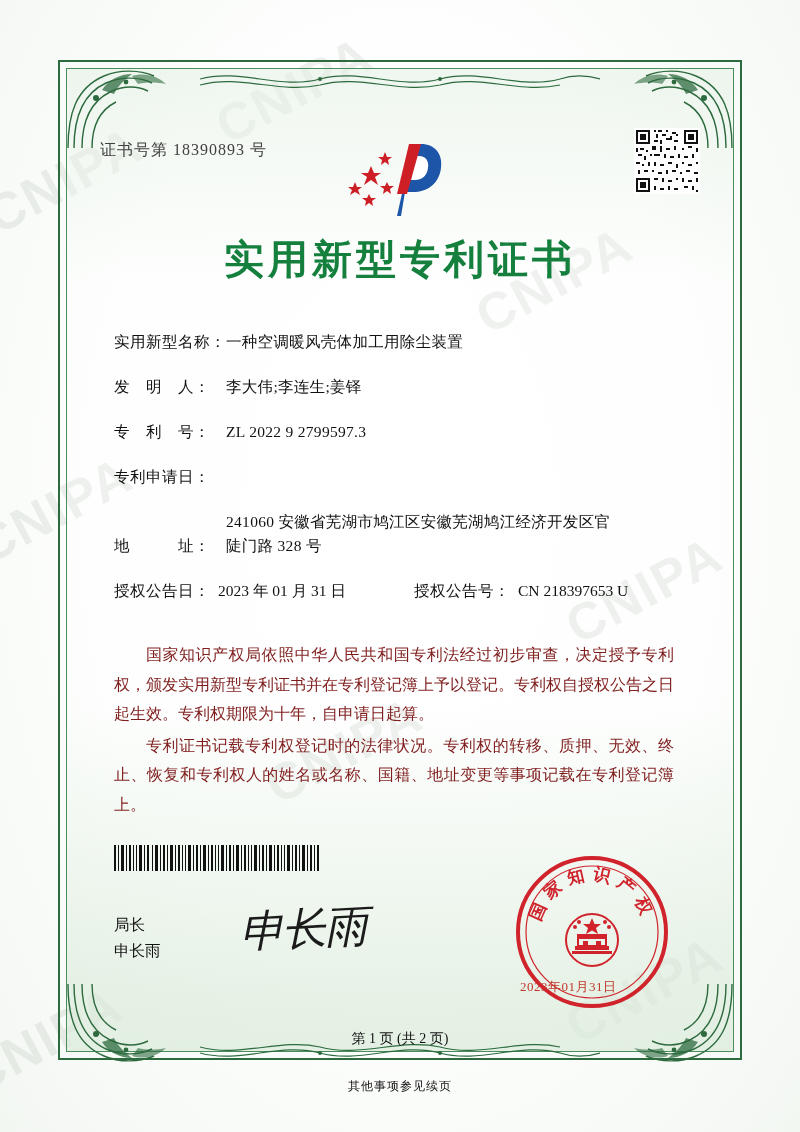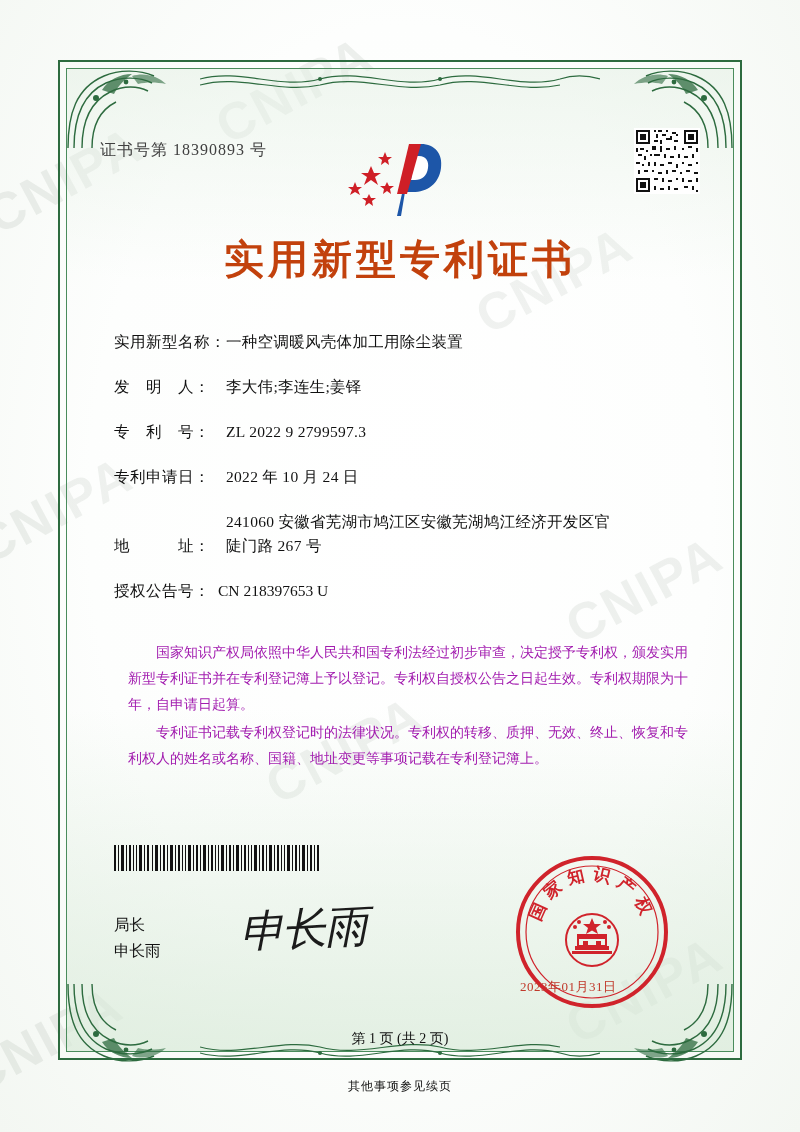--- a/index.html
+++ b/index.html
@@ -111,21 +111,21 @@
   }
 
   .title {
     position: absolute;
     left: 0; right: 0;
     top: 232px;
     text-align: center;
     font-size: 40px;
     font-weight: bold;
     letter-spacing: 4px;
-    color: #c2410c;
+    color: #15803d;
     font-family: "Liberation Serif", "DejaVu Serif", serif;
   }
 
   .fields {
     position: absolute;
     left: 114px;
     top: 330px;
     width: 580px;
     font-size: 15.5px;
     color: #111;
@@ -153,26 +153,26 @@
     display: flex;
     margin-bottom: 21px;
   }
   .inline-a { width: 300px; display: flex; }
   .inline-b { display: flex; }
   .inline-label { white-space: nowrap; letter-spacing: 0.5px; }
   .inline-value { margin-left: 8px; white-space: nowrap; }
 
   .para {
     position: absolute;
-    left: 128px;
+    left: 114px;
     top: 640px;
     width: 560px;
-    font-size: 14px;
+    font-size: 16px;
     line-height: 1.85;
-    color: #a21caf;
+    color: #7f1d1d;
     text-align: justify;
   }
   .para p { margin: 0 0 2px 0; text-indent: 2em; }
 
   .barcode {
     position: absolute;
     left: 114px;
     top: 845px;
     width: 210px;
     height: 26px;
@@ -450,33 +450,36 @@
       <div class="f-value">李大伟;李连生;姜铎</div>
     </div>
 
     <div class="field-row">
       <div class="f-label">专　利　号：</div>
       <div class="f-value">ZL 2022 9 2799597.3</div>
     </div>
 
     <div class="field-row">
       <div class="f-label">专利申请日：</div>
-      <div class="f-value">2022 年 10 月 24 日</div>
     </div>
 
 
     <div class="field-row">
       <div class="f-label">地　　　址：</div>
       <div class="f-value">
         <span>241060 安徽省芜湖市鸠江区安徽芜湖鸠江经济开发区官</span>
-        <span class="sub">陡门路 267 号</span>
+        <span class="sub">陡门路 328 号</span>
       </div>
     </div>
 
     <div class="row-inline">
+      <div class="inline-a">
+        <span class="inline-label">授权公告日：</span>
+        <span class="inline-value">2023 年 01 月 31 日</span>
+      </div>
       <div class="inline-b">
         <span class="inline-label">授权公告号：</span>
         <span class="inline-value">CN 218397653 U</span>
       </div>
     </div>
 
   </div>
 
   <div class="para">
     <p>国家知识产权局依照中华人民共和国专利法经过初步审查，决定授予专利权，颁发实用新型专利证书并在专利登记簿上予以登记。专利权自授权公告之日起生效。专利权期限为十年，自申请日起算。</p>

